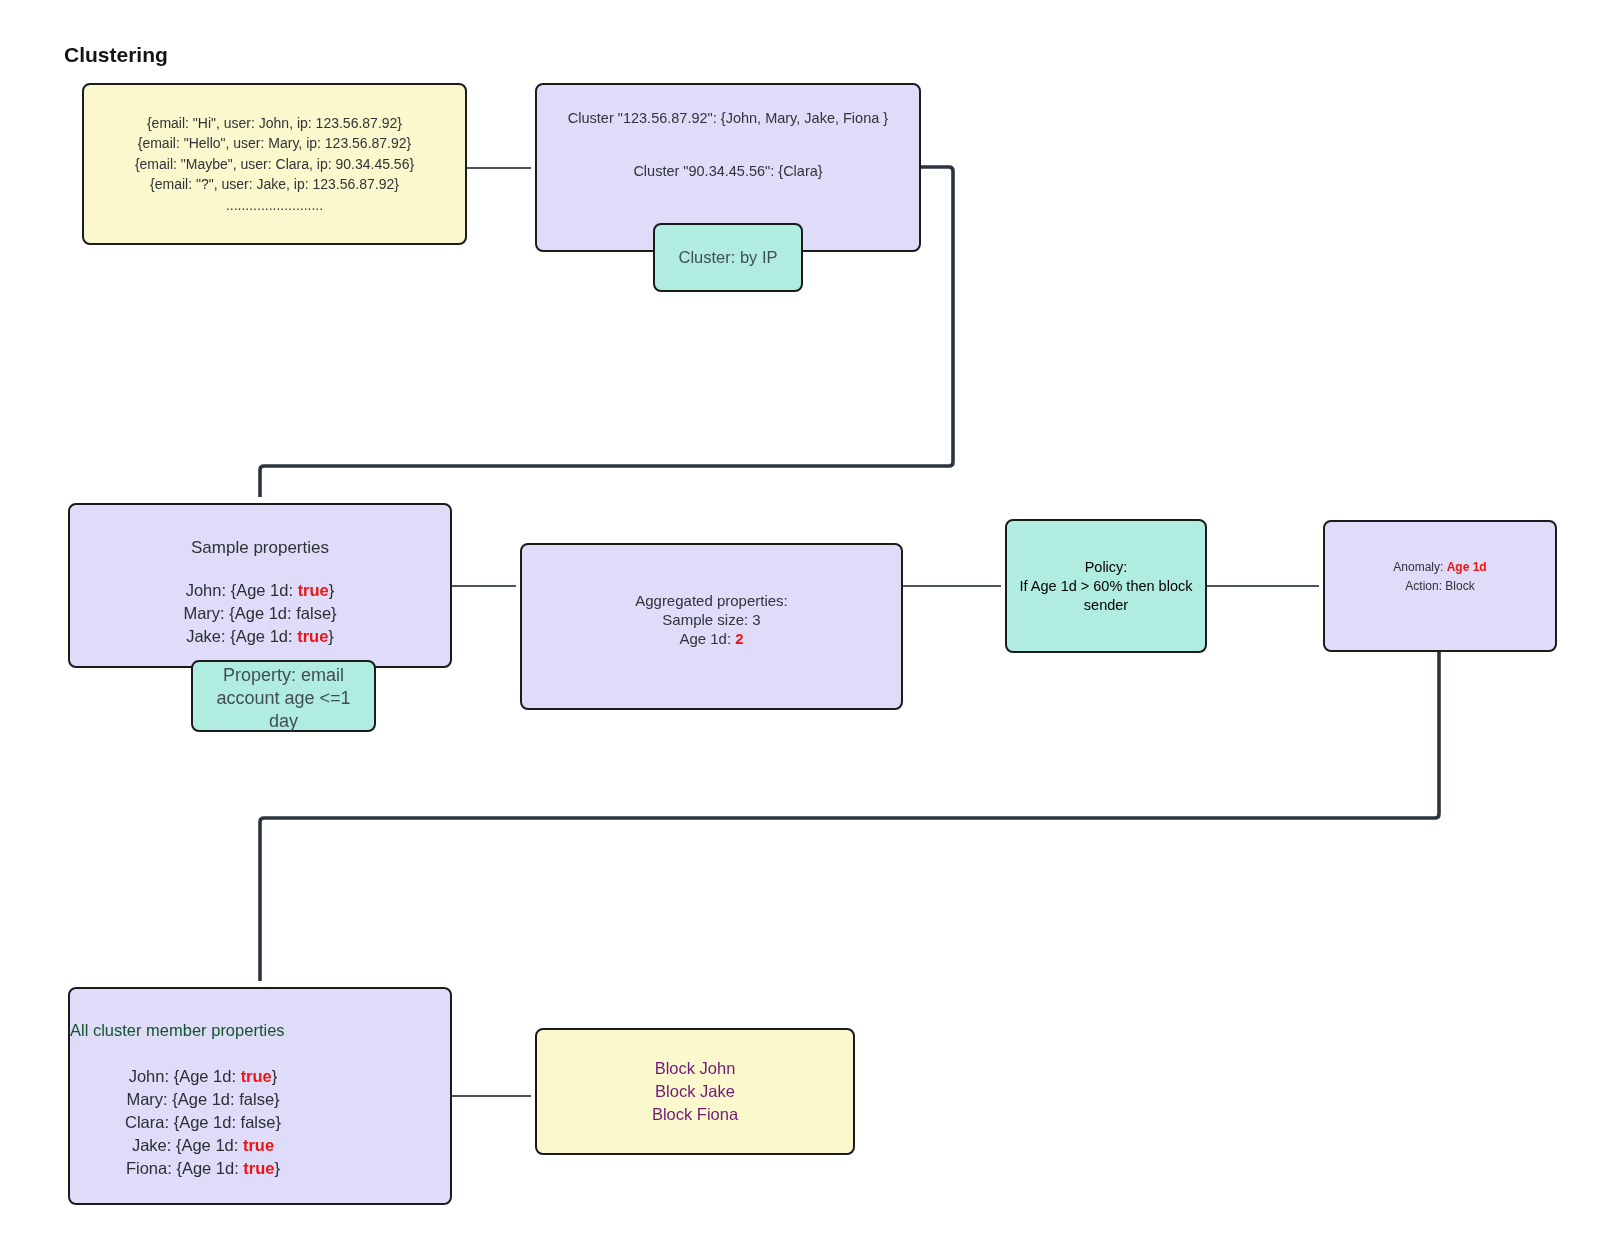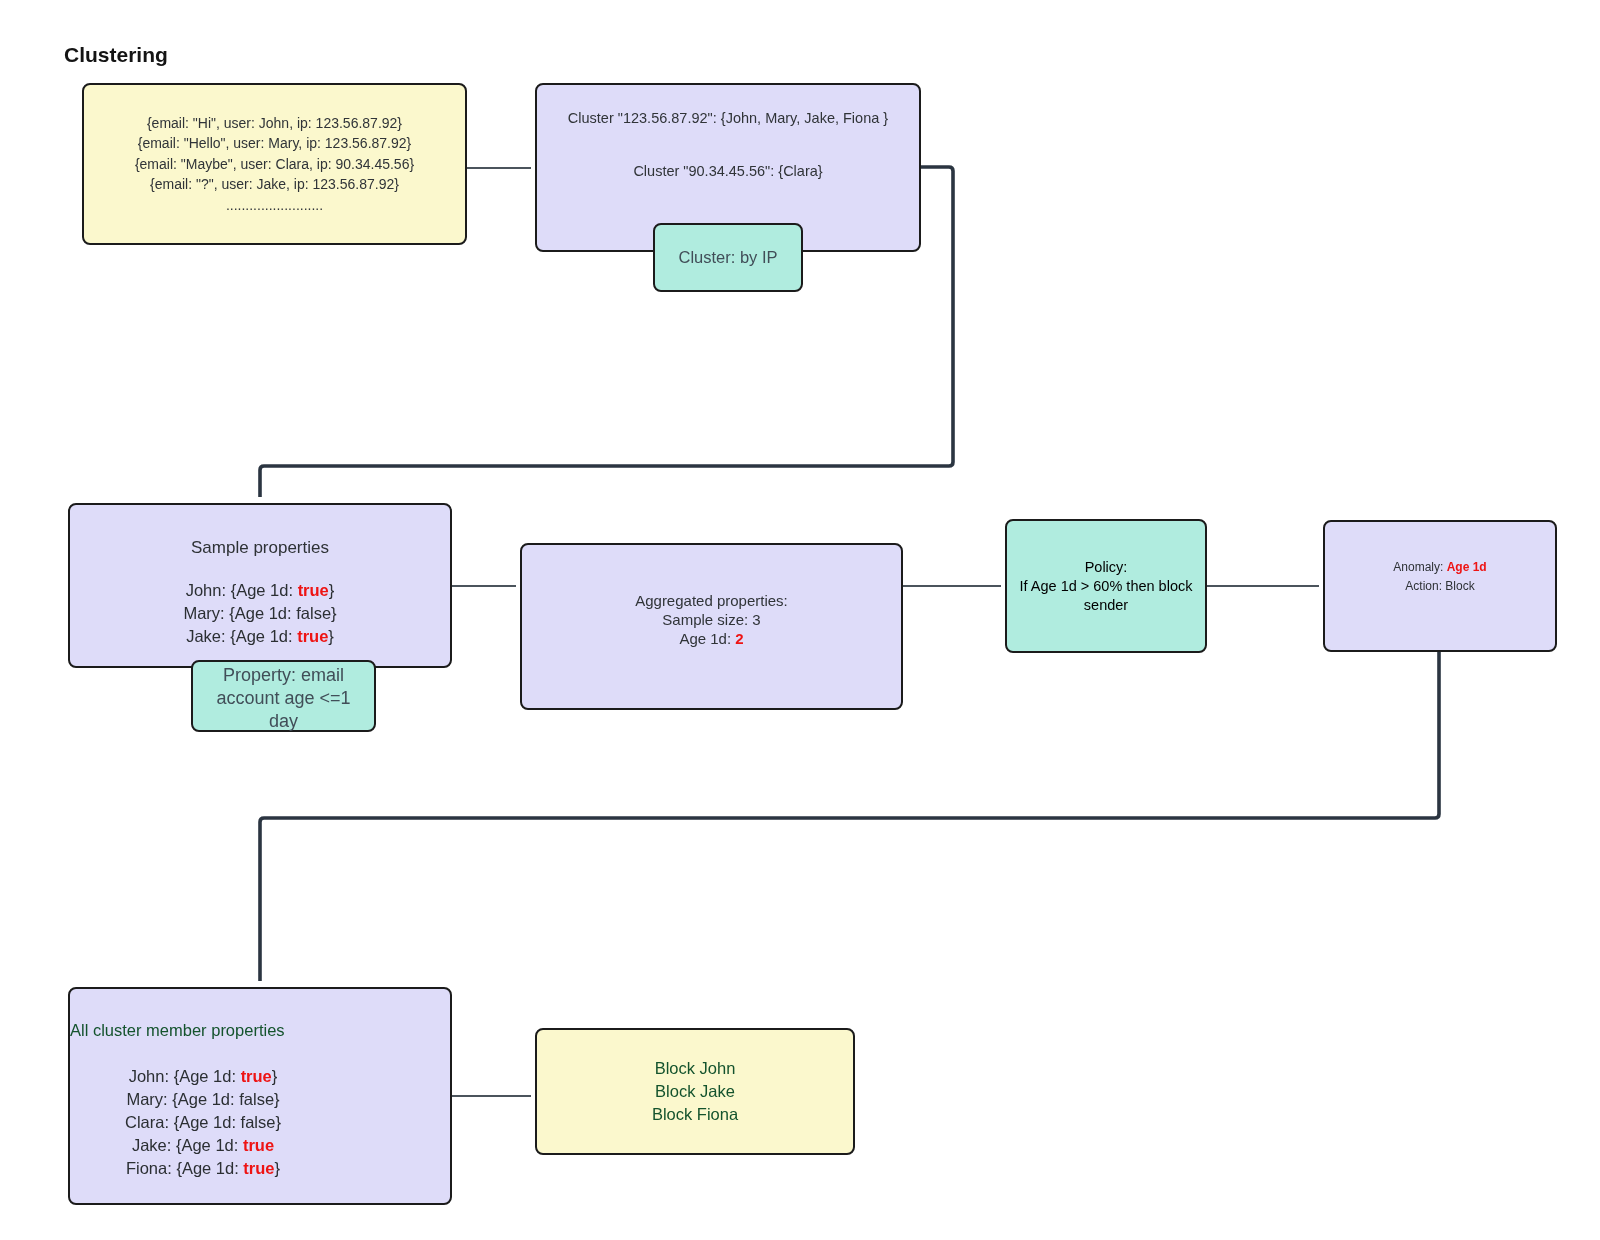--- a/index.html
+++ b/index.html
@@ -55,21 +55,21 @@
   #box-anomaly{left:1323px;top:520px;width:234px;height:132px;display:flex;align-items:center;justify-content:center;}
   #box-anomaly .lines{font-size:12px;line-height:19px;margin-bottom:18px;color:#2e3236;}
 
   
   #box-members{left:68px;top:987px;width:384px;height:218px;padding-top:30px;text-align:left;}
   #box-members .title{font-size:16.5px;line-height:22px;margin-bottom:24px;color:#14532d;}
   #box-members .lines{width:266px;text-align:center;font-size:16.5px;line-height:23px;color:#2b2f33;}
 
   
   #box-block{left:535px;top:1028px;width:320px;height:127px;display:flex;align-items:center;justify-content:center;}
-  #box-block .lines{font-size:16.5px;line-height:23px;color:#14532d;}
+  #box-block .lines{font-size:16.5px;line-height:23px;color:#701a75;}
 </style>
 </head>
 <body style="--yellow: #fbf8cd; --purple: #dedcf9; --teal: #b0ecdf; --red: #ee1414; --border: #1b1b1b;">
 
 <div class="canvas">
 
   <svg class="wires" width="1600" height="1240" viewBox="0 0 1600 1240">
     <defs>
       <marker id="arw" viewBox="0 0 14 12" refX="13" refY="6" markerWidth="14" markerHeight="12" markerUnits="userSpaceOnUse" orient="auto">
         <path d="M0,0 L14,6 L0,12 Z" fill="#39424d"></path>

